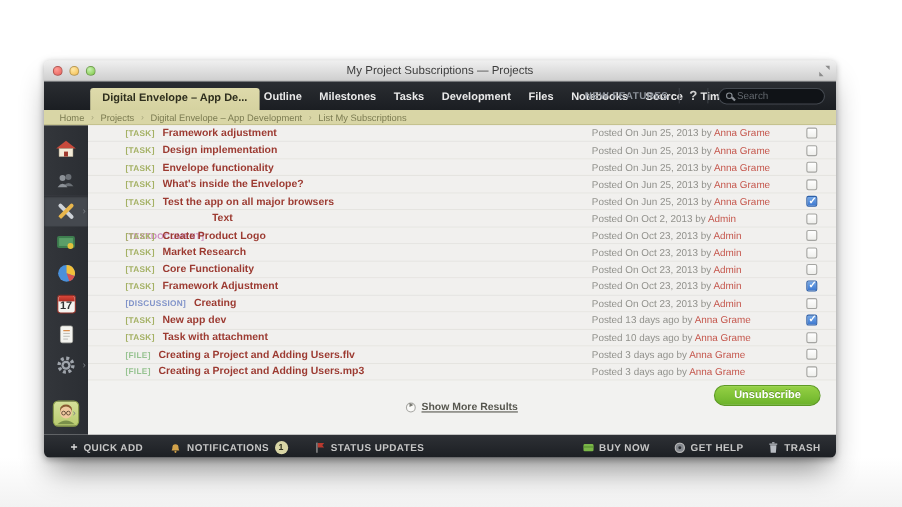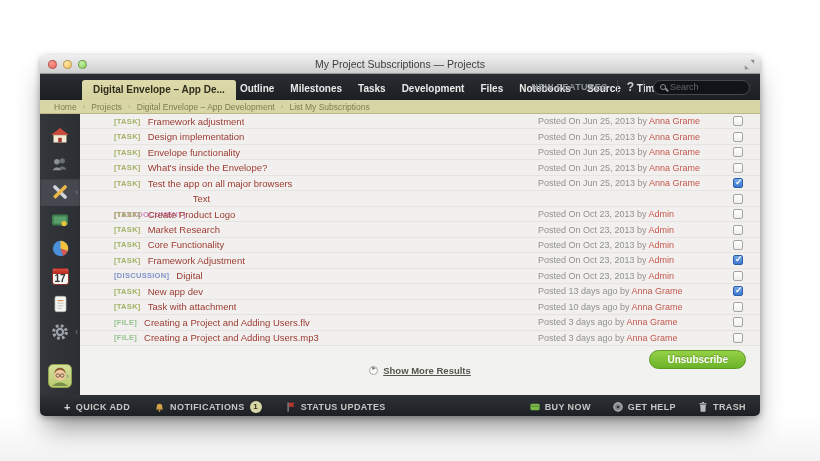--- a/index.html
+++ b/index.html
@@ -78,21 +78,21 @@
   
   .content { flex:1; display:flex; flex-direction:column; background:#f1f0ee; min-width:0; }
   .page-heading { flex:0 0 22px; background:#fcfcfa; border-bottom:1px solid #dadad2;
                   font-size:11px; font-weight:bold; color:#3b3b33;
                   display:flex; align-items:center; padding-left:12px; }
   .rows { flex:0 0 auto; }
   .row { height:15.47px; display:flex; align-items:center; background:#f1f0ee;
          border-bottom:1px solid #e5e4e0; font-size:9.5px; }
   .row-label { margin-left:34px; font-size:7.5px; font-weight:bold; letter-spacing:.3px;
                white-space:nowrap; }
-  .row-title { margin-left:7px; font-weight:normal; color:#9c3a31; white-space:nowrap;
+  .row-title { margin-left:7px; font-weight:bold; color:#9c3a31; white-space:nowrap;
                overflow:hidden; text-overflow:ellipsis; cursor:pointer; }
   .row-spacer { flex:1; }
   .row-posted { flex:0 0 178px; font-size:9px; color:#91918c; white-space:nowrap; }
   .row-author { cursor:pointer; }
   .row-check { flex:0 0 44px; display:flex; justify-content:center; }
   .checkbox { width:10px; height:10px; border-radius:2px; border:1px solid #a5a5a2;
               background:linear-gradient(#ffffff,#efefec); cursor:pointer; position:relative; }
   .checkbox.checked { background:linear-gradient(#76a9e8,#3c78d0); border-color:#2d5fa8; }
   .checkbox.checked::after { content:"\2713"; position:absolute; left:1px; top:-2px;
                              color:#ffffff; font-size:9px; font-weight:bold; }
@@ -295,20 +295,21 @@
             <span class="row-spacer"></span>
             <span class="row-posted">Posted On Jun 25, 2013 by <span class="row-author" style="color: rgb(197, 87, 77);">Anna Grame</span></span>
             <span class="row-check">
               <span class="checkbox checked"></span>
             </span>
           </div>
           <div class="row">
             <span class="row-label" style="color: rgb(203, 138, 189); margin-top: 32px;">[TEXTDOCUMENT]</span>
             <span class="row-title" style="color: rgb(156, 58, 49);">Text</span>
             <span class="row-spacer"></span>
+            <span class="row-posted">Posted On Oct 2, 2013 by <span class="row-author" style="color: rgb(197, 87, 77);">Admin</span></span>
             <span class="row-check">
               <span class="checkbox"></span>
             </span>
           </div>
           <div class="row">
             <span class="row-label" style="color: rgb(164, 177, 100);">[TASK]</span>
             <span class="row-title" style="color: rgb(156, 58, 49);">Create Product Logo</span>
             <span class="row-spacer"></span>
             <span class="row-posted">Posted On Oct 23, 2013 by <span class="row-author" style="color: rgb(197, 87, 77);">Admin</span></span>
             <span class="row-check">
@@ -337,21 +338,21 @@
             <span class="row-label" style="color: rgb(164, 177, 100);">[TASK]</span>
             <span class="row-title" style="color: rgb(156, 58, 49);">Framework Adjustment</span>
             <span class="row-spacer"></span>
             <span class="row-posted">Posted On Oct 23, 2013 by <span class="row-author" style="color: rgb(197, 87, 77);">Admin</span></span>
             <span class="row-check">
               <span class="checkbox checked"></span>
             </span>
           </div>
           <div class="row">
             <span class="row-label" style="color: rgb(128, 147, 201);">[DISCUSSION]</span>
-            <span class="row-title" style="color: rgb(156, 58, 49);">Digital</span>
+            <span class="row-title" style="color: rgb(156, 58, 49);">Creating</span>
             <span class="row-spacer"></span>
             <span class="row-posted">Posted On Oct 23, 2013 by <span class="row-author" style="color: rgb(197, 87, 77);">Admin</span></span>
             <span class="row-check">
               <span class="checkbox"></span>
             </span>
           </div>
           <div class="row">
             <span class="row-label" style="color: rgb(164, 177, 100);">[TASK]</span>
             <span class="row-title" style="color: rgb(156, 58, 49);">New app dev</span>
             <span class="row-spacer"></span>

